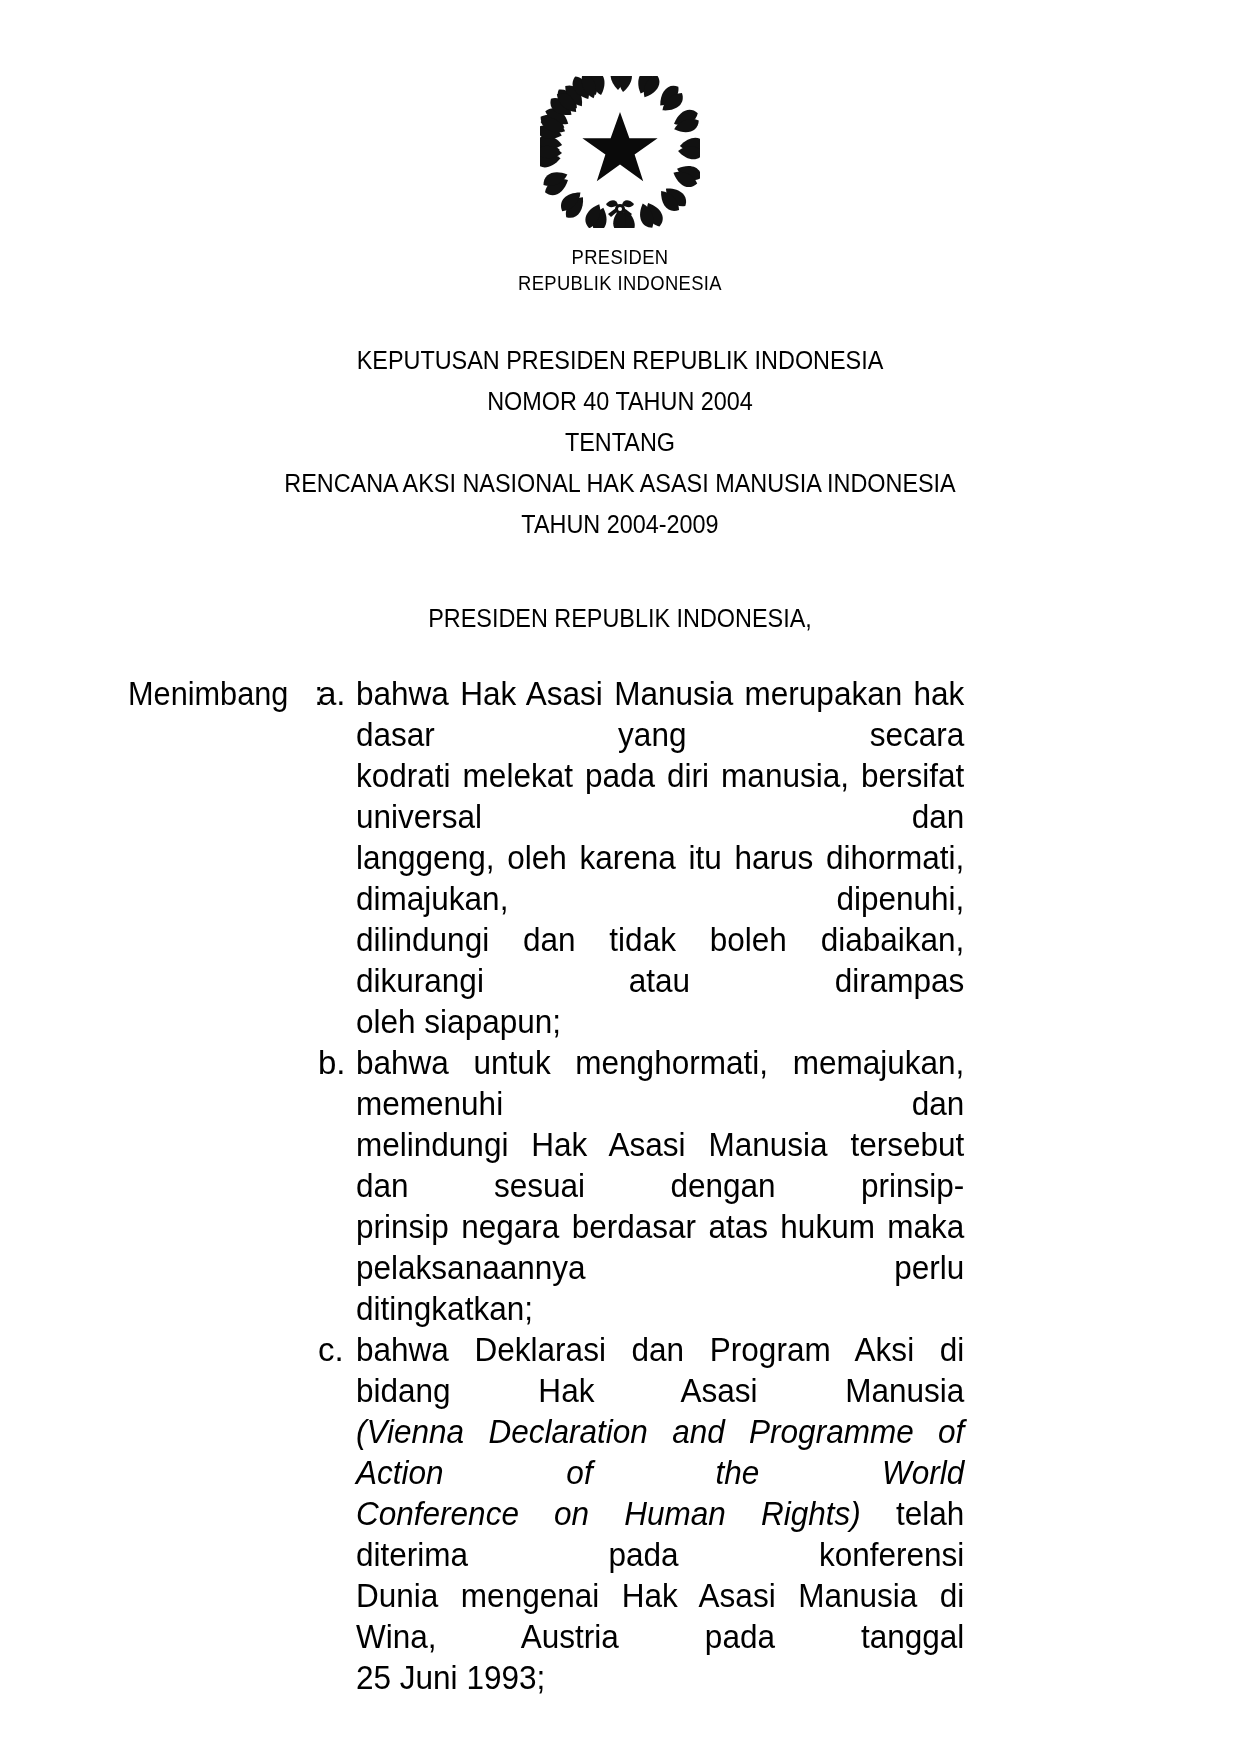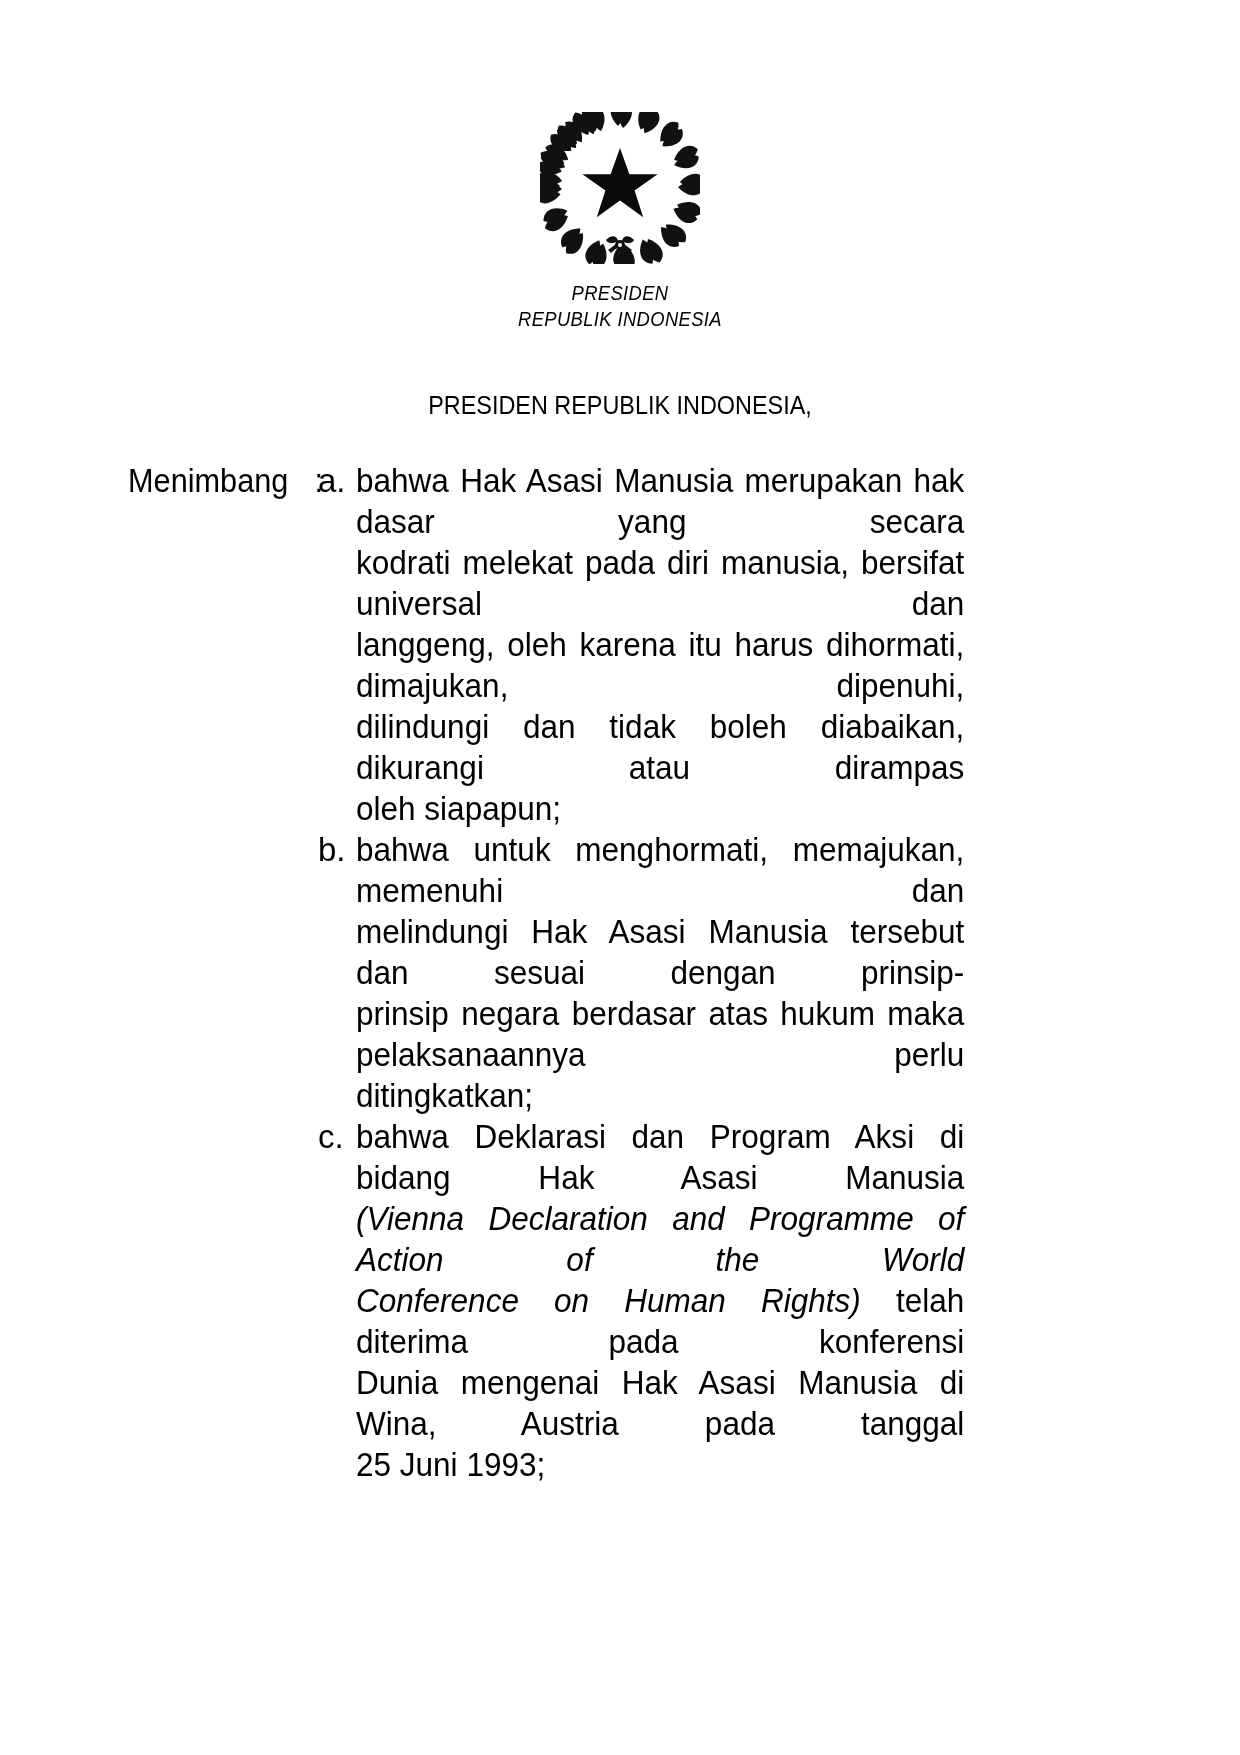--- a/index.html
+++ b/index.html
@@ -20,22 +20,21 @@
     width: 1240px;
     height: 1755px;
     position: relative;
     box-sizing: border-box;
   }
 
   
   .emblem-block {
     width: 100%;
     text-align: center;
-    padding-top: 112px;
-    font-style: italic;
+    padding-top: 76px;
   }
   .emblem {
     display: inline-block;
     width: 160px;
     height: 152px;
     line-height: 0;
   }
   .emblem svg { display: block; }
 
   .emblem-caption {
@@ -280,20 +279,27 @@
           <path d="M0,-38 L9.4,-11.8 L37.6,-11.8 L14.6,4.5 L23.2,31.2 L0,14.5 L-23.2,31.2 L-14.6,4.5 L-37.6,-11.8 L-9.4,-11.8 Z" fill="#0a0a0a"></path>
         </g>
       </svg>
     </div>
     <div class="emblem-caption">
       <div>PRESIDEN</div>
       <div>REPUBLIK INDONESIA</div>
     </div>
   </div>
 
+  <div class="title-block">
+    <div class="title-line">KEPUTUSAN PRESIDEN REPUBLIK INDONESIA</div>
+    <div class="title-line">NOMOR  40  TAHUN  2004</div>
+    <div class="title-line">TENTANG</div>
+    <div class="title-line">RENCANA AKSI NASIONAL HAK ASASI MANUSIA INDONESIA</div>
+    <div class="title-line">TAHUN 2004-2009</div>
+  </div>
 
   <div class="authority-line">PRESIDEN REPUBLIK INDONESIA,</div>
 
   <div class="considering">
     <div class="cons-head">
       <span>Menimbang</span><span class="colon">:</span>
     </div>
 
     <div class="items">
 

